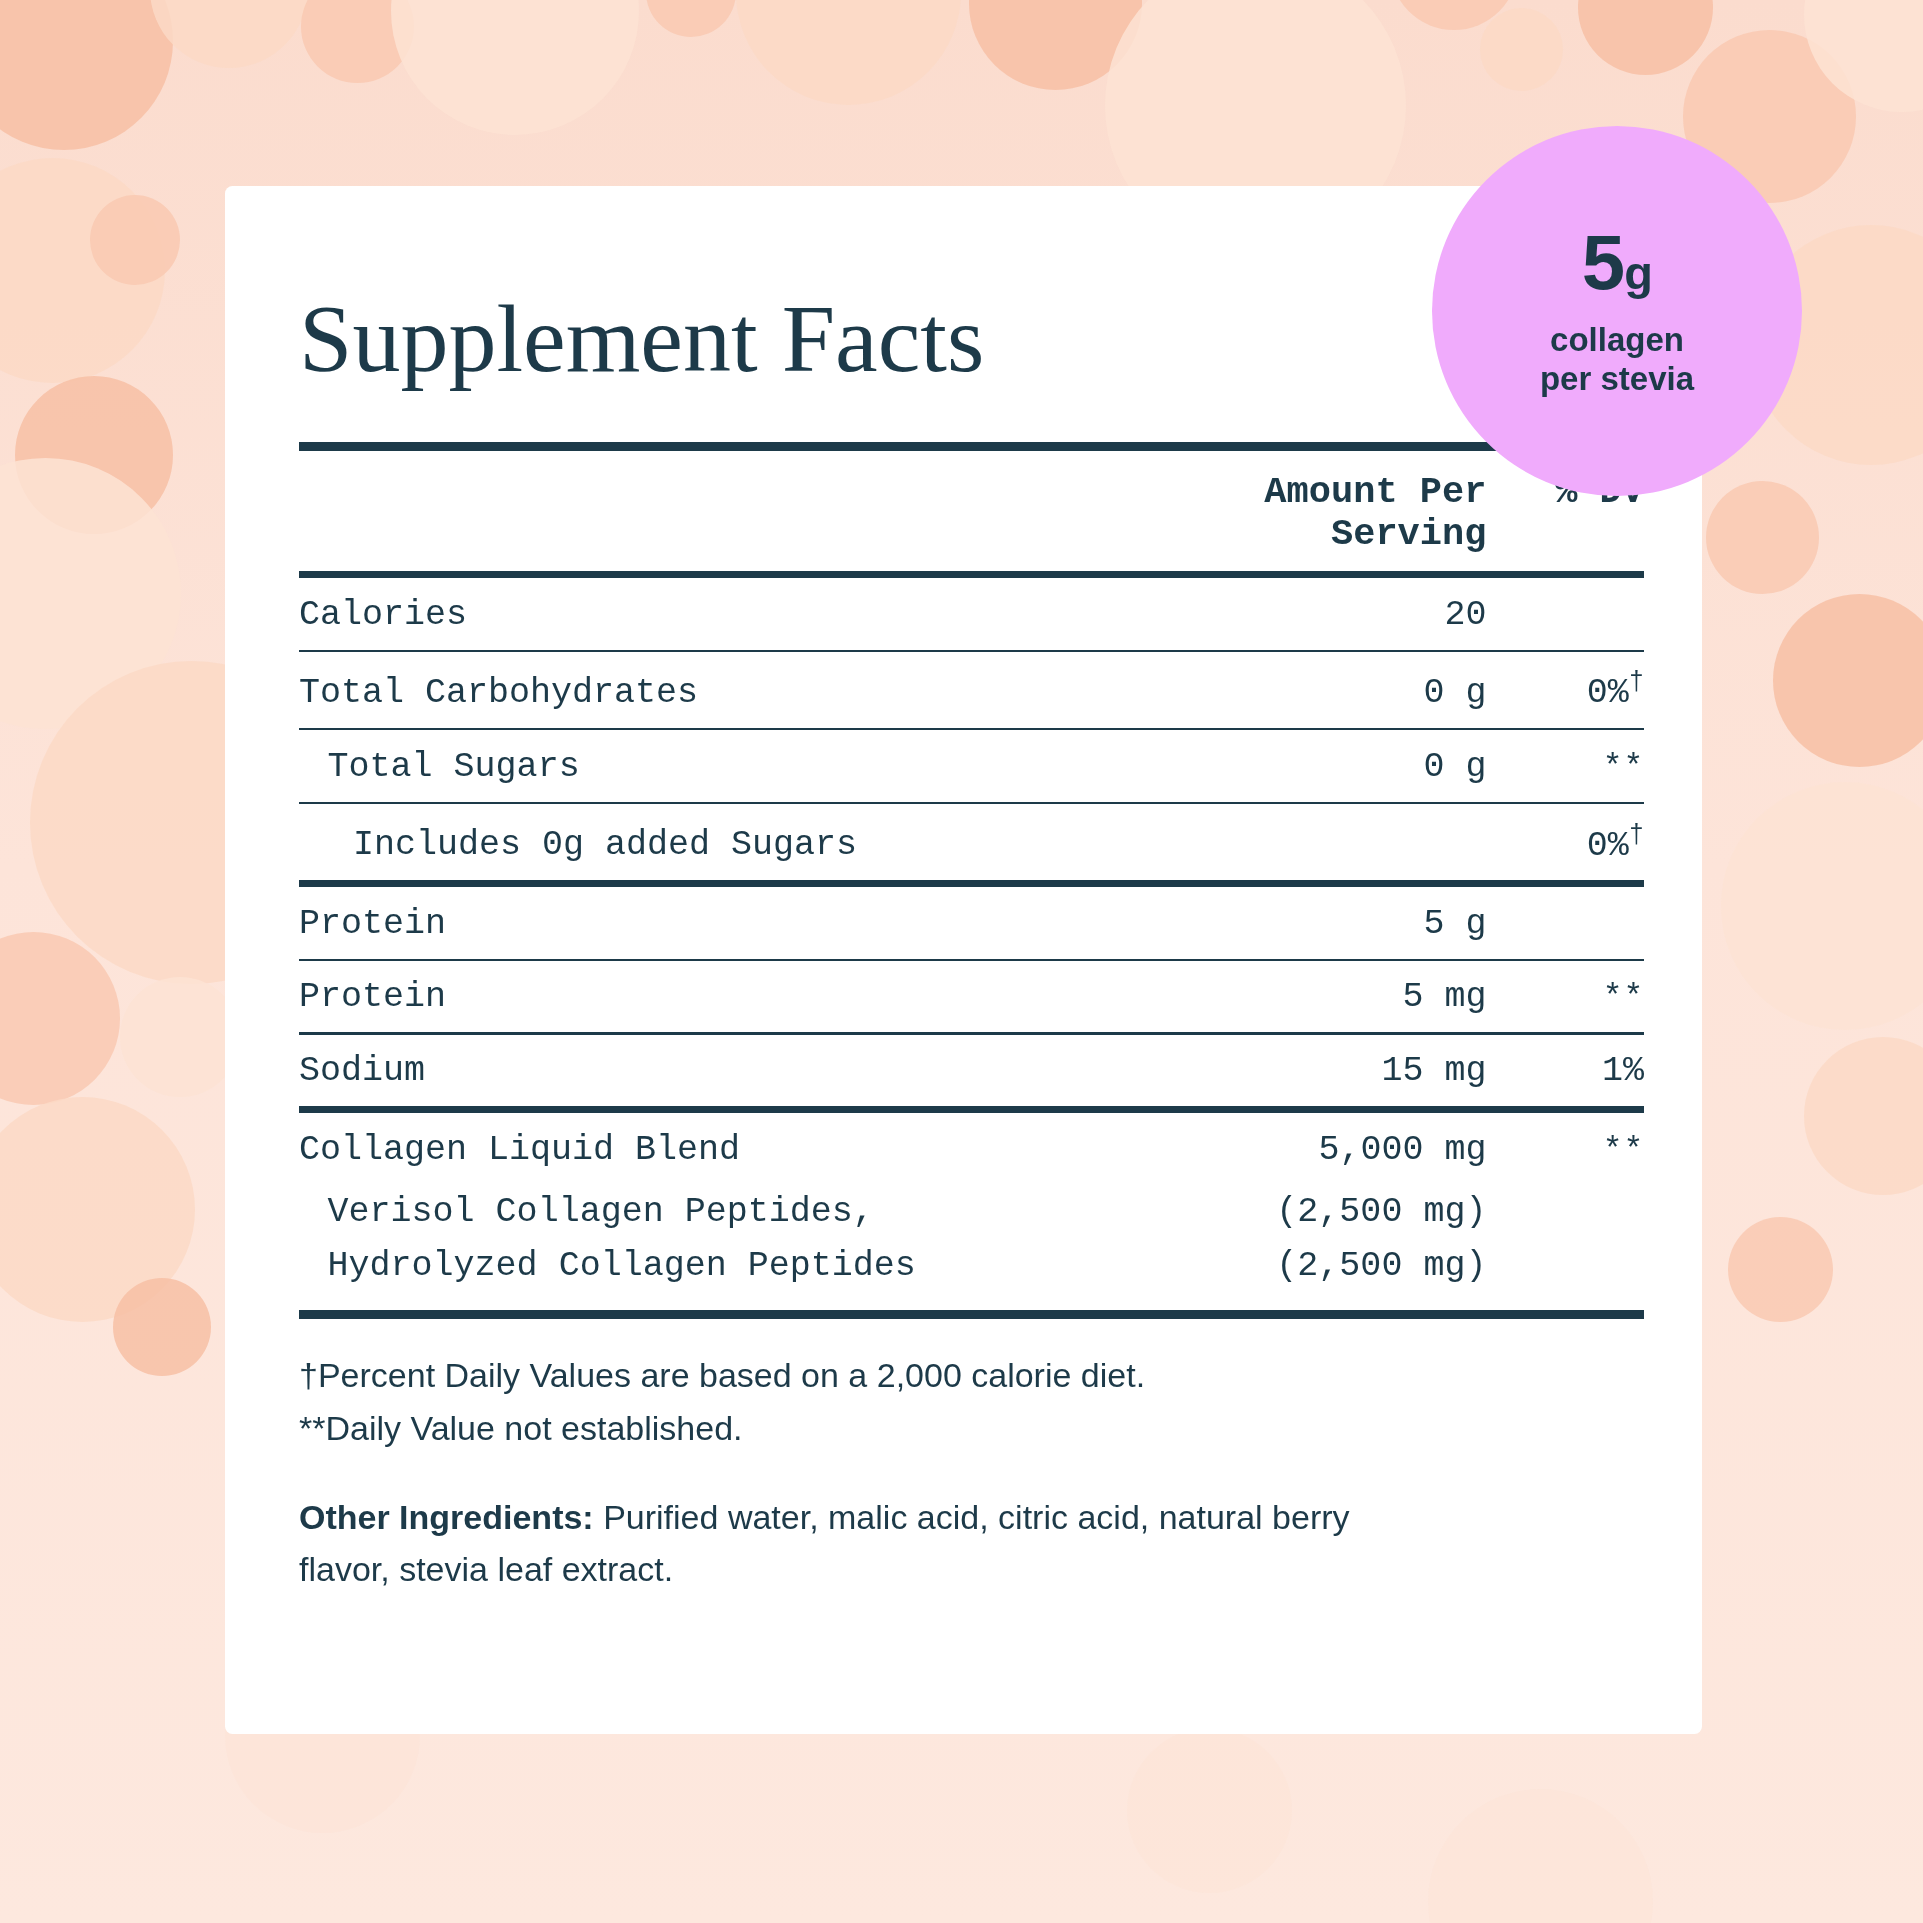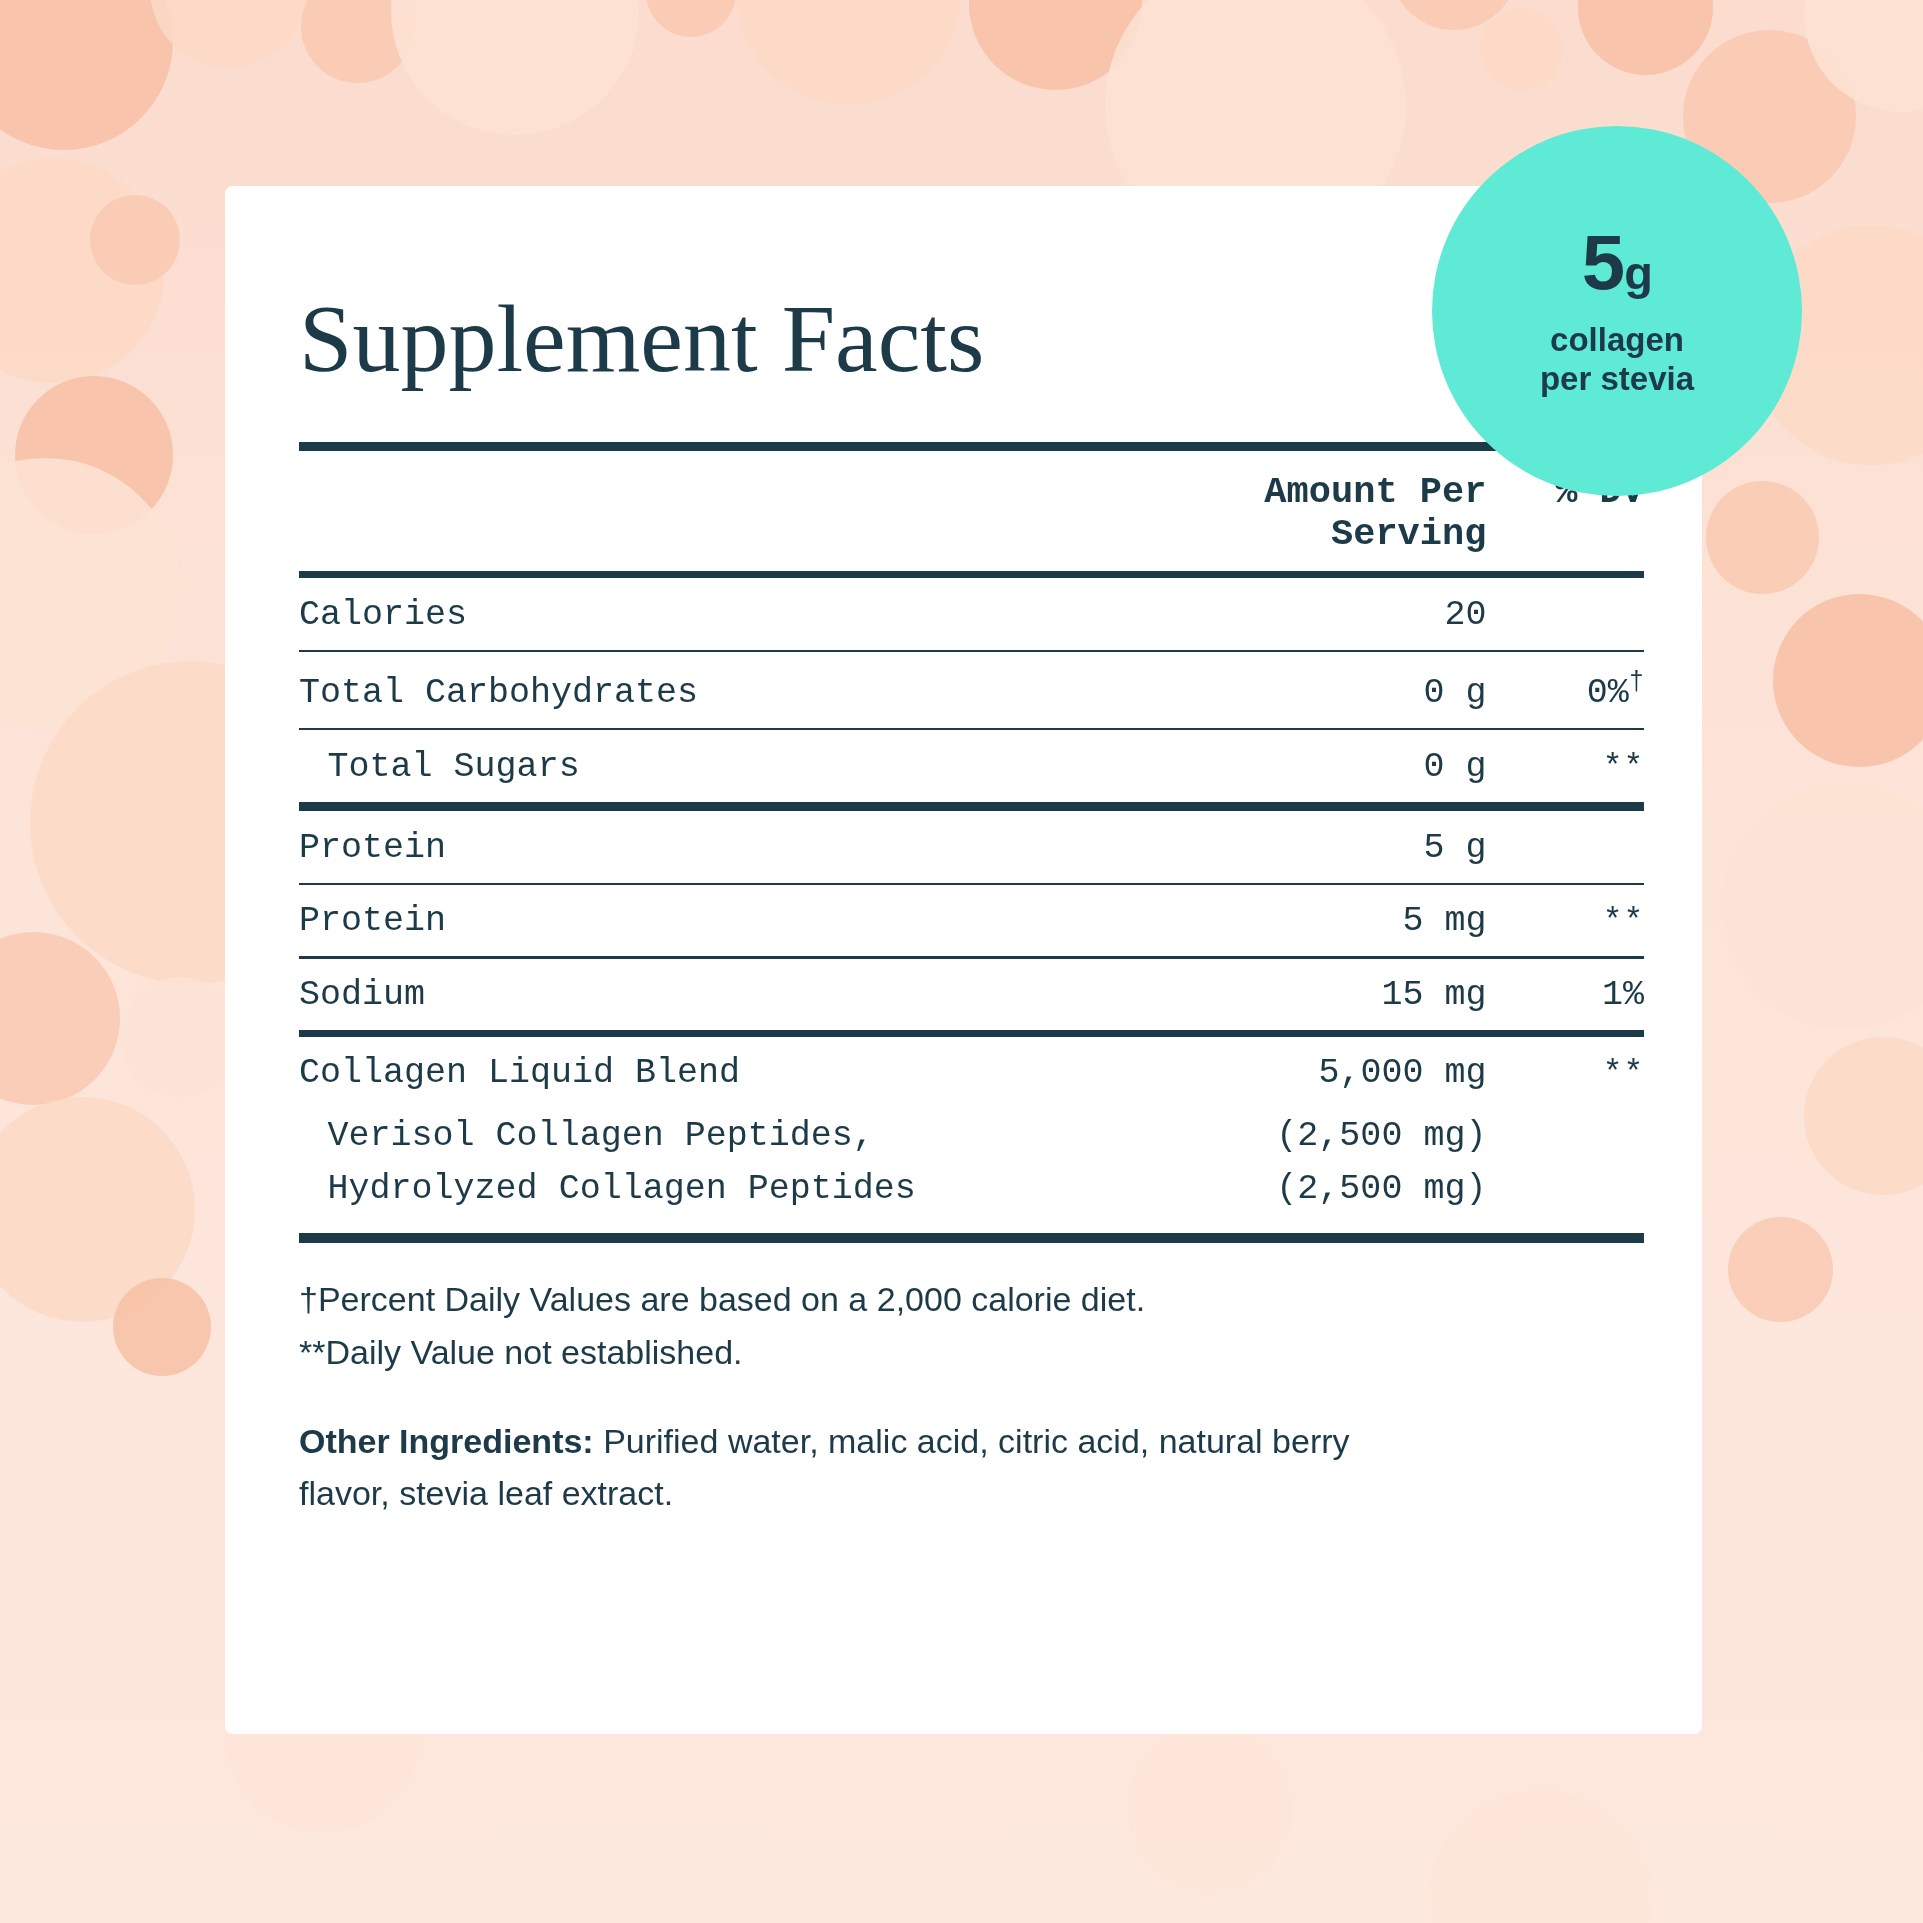--- a/index.html
+++ b/index.html
@@ -44,21 +44,21 @@
   }
 
   
   #badge {
     position: absolute;
     left: 1432px;
     top: 126px;
     width: 370px;
     height: 370px;
     border-radius: 50%;
-    background: #5eead4;
+    background: #f0abfc;
     display: flex;
     flex-direction: column;
     align-items: center;
     justify-content: center;
     color: #1d3a49;
     text-align: center;
     gap: 10px;
   }
   #badge .big {
     font-size: 78px;
@@ -267,20 +267,25 @@
           <td class="col-name indent1">Total Sugars</td>
           <td class="col-amt">0 g</td>
           <td class="col-dv stars">**</td>
         </tr>
         <tr class="rule-thick">
             <td colspan="3">
               <div class="bar-thin"></div>
             </td>
           </tr>
 
+        <tr class="data">
+          <td class="col-name indent2">Includes 0g added Sugars</td>
+          <td class="col-amt"></td>
+          <td class="col-dv"><span>0%</span><span class="sup">†</span></td>
+        </tr>
         <tr class="rule-thick">
             <td colspan="3">
               <div class="bar-med"></div>
             </td>
           </tr>
 
         <tr class="data">
           <td class="col-name">Protein</td>
           <td class="col-amt">5 g</td>
           <td class="col-dv"></td>

